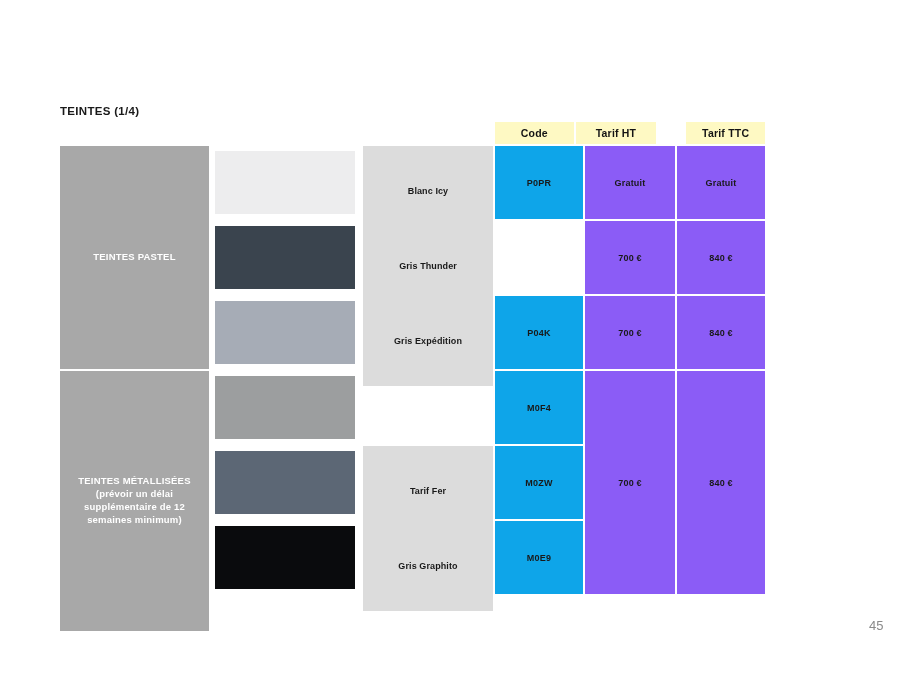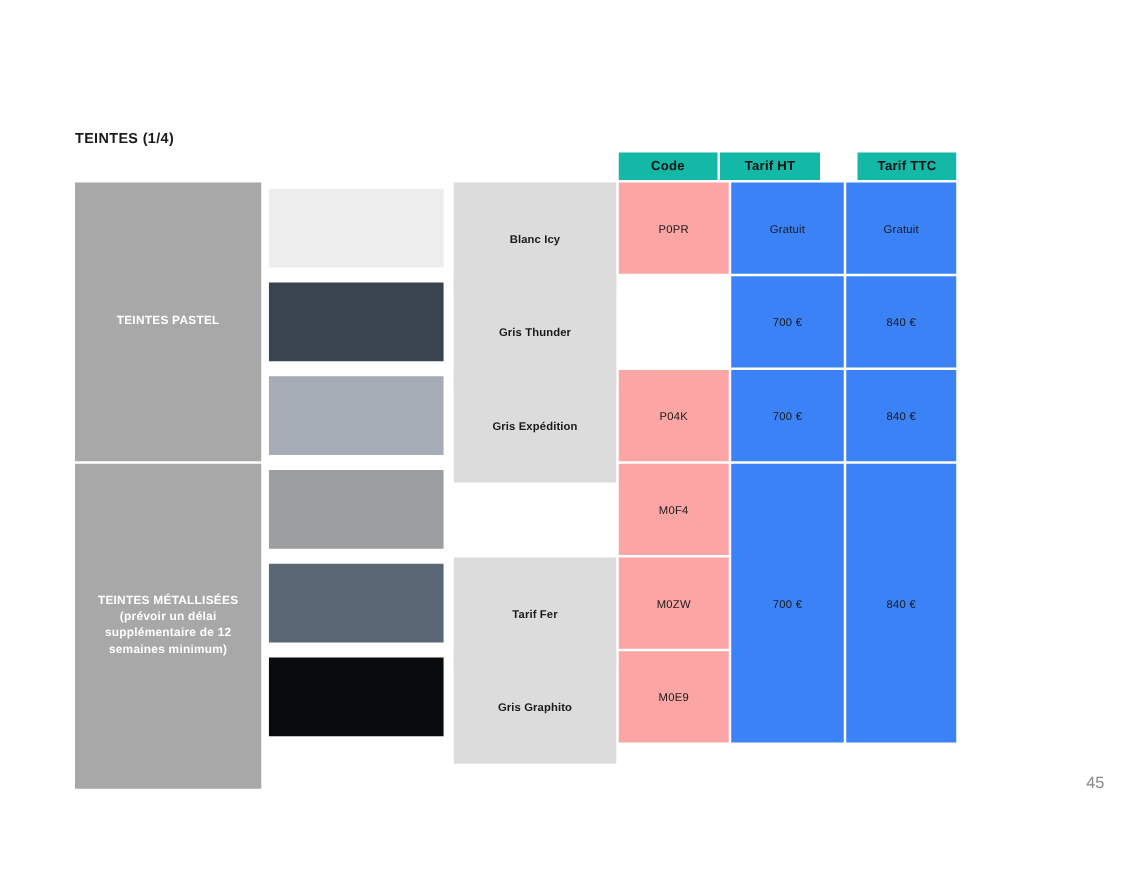--- a/index.html
+++ b/index.html
@@ -39,21 +39,21 @@
   .header-strip {
     position: absolute;
     left: 435px;
     top: 0px;
     width: 270px;
     height: 22px;
     display: flex;
     gap: 2px;
   }
   .header-cell {
-    background: #14b8a6;
+    background: #fef9c3;
     color: #141414;
     font-size: 10.5px;
     font-weight: bold;
     display: flex;
     align-items: center;
     justify-content: center;
     letter-spacing: 0.2px;
   }
   .header-cell.code  { width: 88px; }
   .header-cell.ht    { width: 90px; }
@@ -122,39 +122,39 @@
     color: #191919;
     letter-spacing: 0.1px;
   }
 
   
   .code-cell {
     position: absolute;
     left: 435px;
     width: 88px;
     height: 73px;
-    background: #fca5a5;
+    background: #0ea5e9;
     display: flex;
     align-items: center;
     justify-content: center;
     font-size: 9px;
-    font-weight: normal;
+    font-weight: bold;
     color: #191919;
     letter-spacing: 0.2px;
   }
 
   
   .price-cell {
     position: absolute;
-    background: #3b82f6;
+    background: #8b5cf6;
     display: flex;
     align-items: center;
     justify-content: center;
     font-size: 9px;
-    font-weight: normal;
+    font-weight: bold;
     color: #191919;
     letter-spacing: 0.2px;
   }
   .price-cell.ht  { left: 525px; width: 90px; }
   .price-cell.ttc { left: 617px; width: 88px; }
   .price-cell.single { height: 73px; }
   .price-cell.merged { height: 223px; }
 
   
   #page-number {

